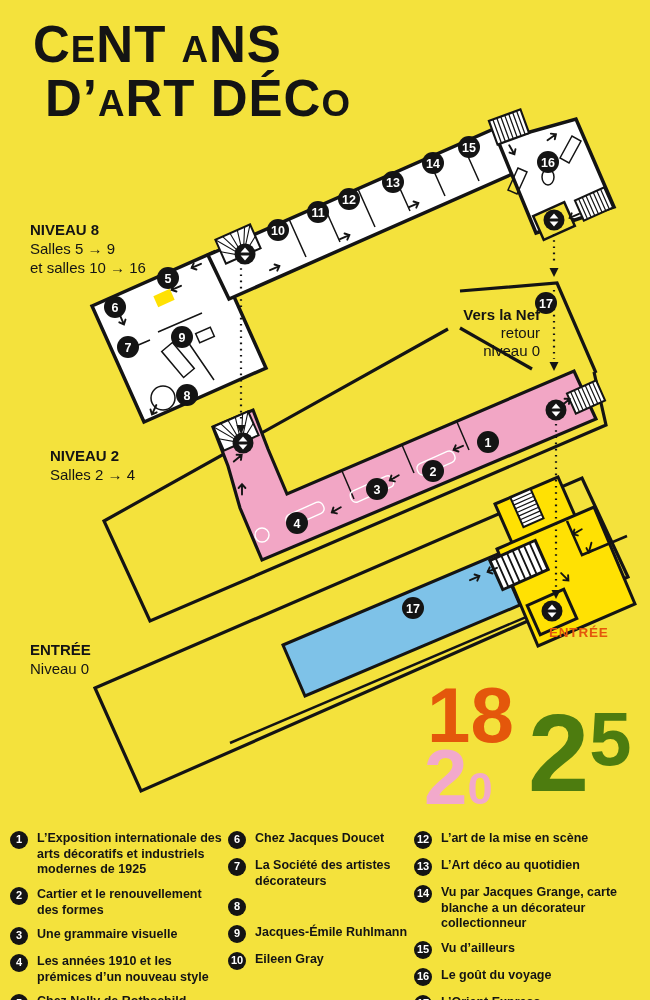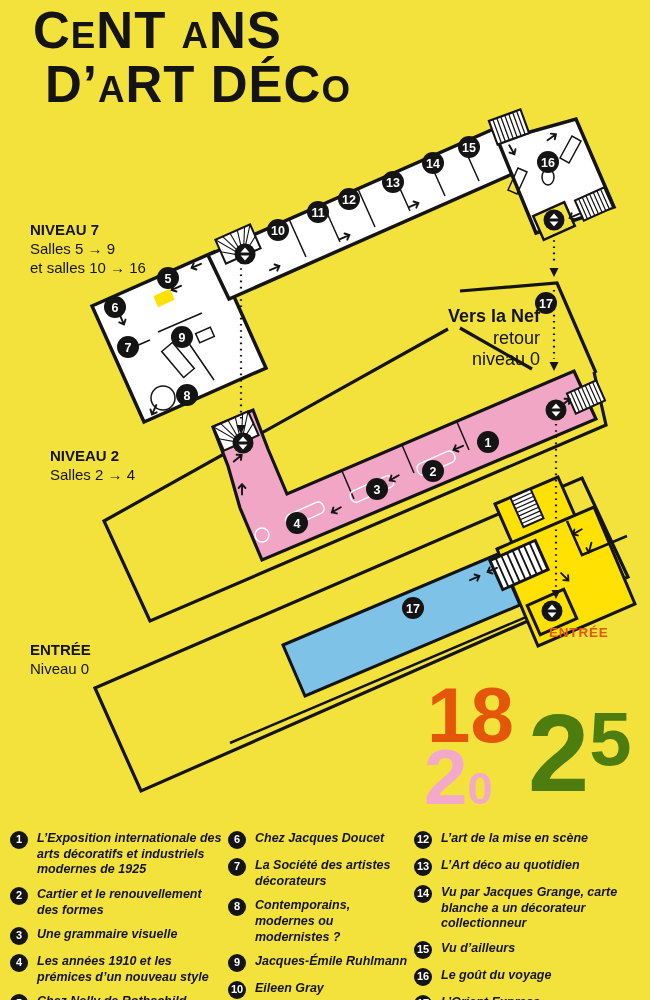--- a/index.html
+++ b/index.html
@@ -3,51 +3,51 @@
 <meta charset="utf-8">
 <style>
   html,body{margin:0;padding:0;}
   body{
     width:650px;height:1000px;position:relative;overflow:hidden;
     background:#F4E23C;color:#141414;
     font-family:"Liberation Sans",sans-serif;
   }
   .abs{position:absolute;}
   
-  .title{left:33px;top:4px;font-weight:bold;font-size:51px;letter-spacing:1px;line-height:1.05;}
+  .title{left:33px;top:18px;font-weight:bold;font-size:51px;letter-spacing:1px;line-height:1.05;}
   .title .t2{margin-left:12px;}
   .sm{font-size:0.72em;}
   
   .lvl{font-size:15px;line-height:1.25;}
   .lvl .lt{font-weight:bold;}
   .lvl-n3{left:30px;top:221px;}
   .lvl-n2{left:30px;top:447px;margin-left:20px;}
   .lvl-n0{left:30px;top:641px;}
   
-  .nef{left:395px;top:306px;width:145px;text-align:right;font-size:18px;line-height:1.2;}
+  .nef{left:395px;top:306px;width:145px;text-align:right;font-size:15px;line-height:1.2;}
   .nef .lt{font-weight:bold;}
   
   .entree{left:549px;top:625px;color:#E4570B;font-weight:bold;font-size:13.5px;letter-spacing:.8px;}
   
   .y{font-weight:bold;line-height:1;}
   .y19{left:427px;top:676px;font-size:78px;color:#E4570B;}
   .y20{left:424px;top:738px;font-size:78px;color:#F2A9CB;}
   .y20 .o{font-size:.58em;}
   .y25{left:528px;top:698px;color:#4d7c0f;}
   .y25 .b2{font-size:110px;}
   .y25 .b5{font-size:76px;position:relative;top:-26px;}
   
   .legend{left:10px;top:831px;display:flex;font-size:12.5px;font-weight:bold;line-height:1.25;}
   .legend .c1{width:218px;}
   .legend .c2{width:186px;}
   .legend .c3{width:236px;}
   .li{display:flex;margin-bottom:9px;}
   .ln{flex:0 0 auto;width:18px;height:18px;border-radius:50%;background:#141414;color:#fff;
       font-size:11px;display:flex;align-items:center;justify-content:center;margin-right:9px;margin-top:0;}
-  .ltx{padding-right:4px;font-style:italic;}
+  .ltx{padding-right:4px;}
   
   svg{position:absolute;left:0;top:0;}
   .wt{fill:#fff;stroke:#141414;stroke-width:3.5;}
   .ol{fill:none;stroke:#141414;stroke-width:3.2;}
   .pk{fill:#F2A6C5;stroke:#141414;stroke-width:3.2;}
   .bl{fill:#7EC2E8;stroke:#141414;stroke-width:3;}
   .by{fill:#FFE103;stroke:#141414;stroke-width:3;}
   .tl{stroke:#141414;stroke-width:1.5;fill:none;}
   .tl2{stroke:#141414;stroke-width:2.5;fill:none;}
   .fw{stroke:#fff;stroke-width:1.4;fill:none;}
@@ -279,21 +279,21 @@
       </g>
   </g>
 </svg>
 
 <div class="abs title">
   <div class="t1"><span>C</span><span class="sm">E</span><span>NT </span><span class="sm">A</span><span>NS</span></div>
   <div class="t2"><span>D’</span><span class="sm">A</span><span>RT DÉC</span><span class="sm">O</span></div>
 </div>
 
 <div class="abs lvl lvl-n3">
-  <div class="lt">NIVEAU 7</div>
+  <div class="lt">NIVEAU 8</div>
   <div>Salles 5 → 9</div>
   <div>et salles 10 → 16</div>
 </div>
 
 <div class="abs lvl lvl-n2">
   <div class="lt">NIVEAU 2</div>
   <div>Salles 2 → 4</div>
 </div>
 
 <div class="abs lvl lvl-n0">
@@ -340,21 +340,20 @@
     <div class="li">
         <span class="ln">6</span>
         <span class="ltx">Chez Jacques Doucet</span>
       </div>
     <div class="li">
         <span class="ln">7</span>
         <span class="ltx">La Société des artistes décorateurs</span>
       </div>
     <div class="li">
         <span class="ln">8</span>
-        <span class="ltx">Contemporains, modernes ou modernistes ?</span>
       </div>
     <div class="li">
         <span class="ln">9</span>
         <span class="ltx">Jacques-Émile Ruhlmann</span>
       </div>
     <div class="li">
         <span class="ln">10</span>
         <span class="ltx">Eileen Gray</span>
       </div>
 

